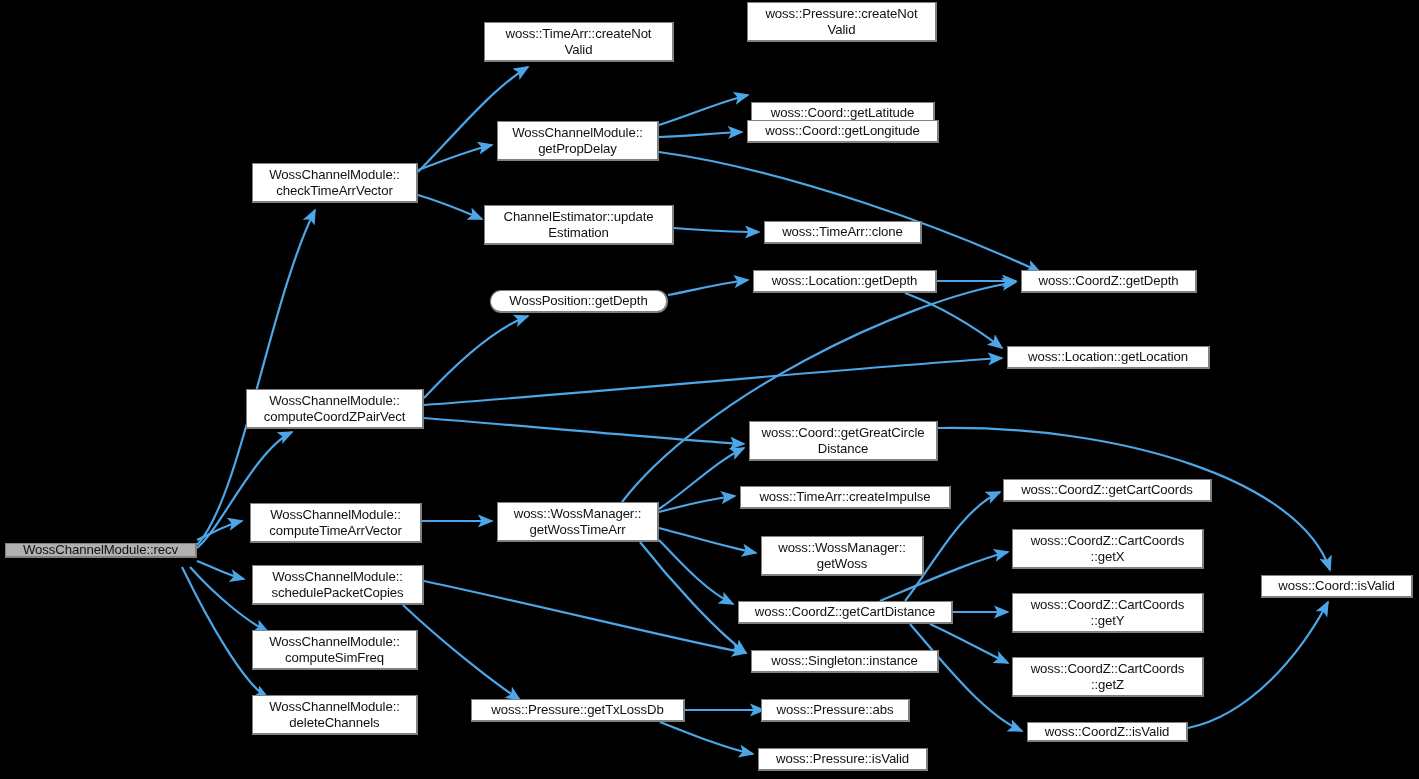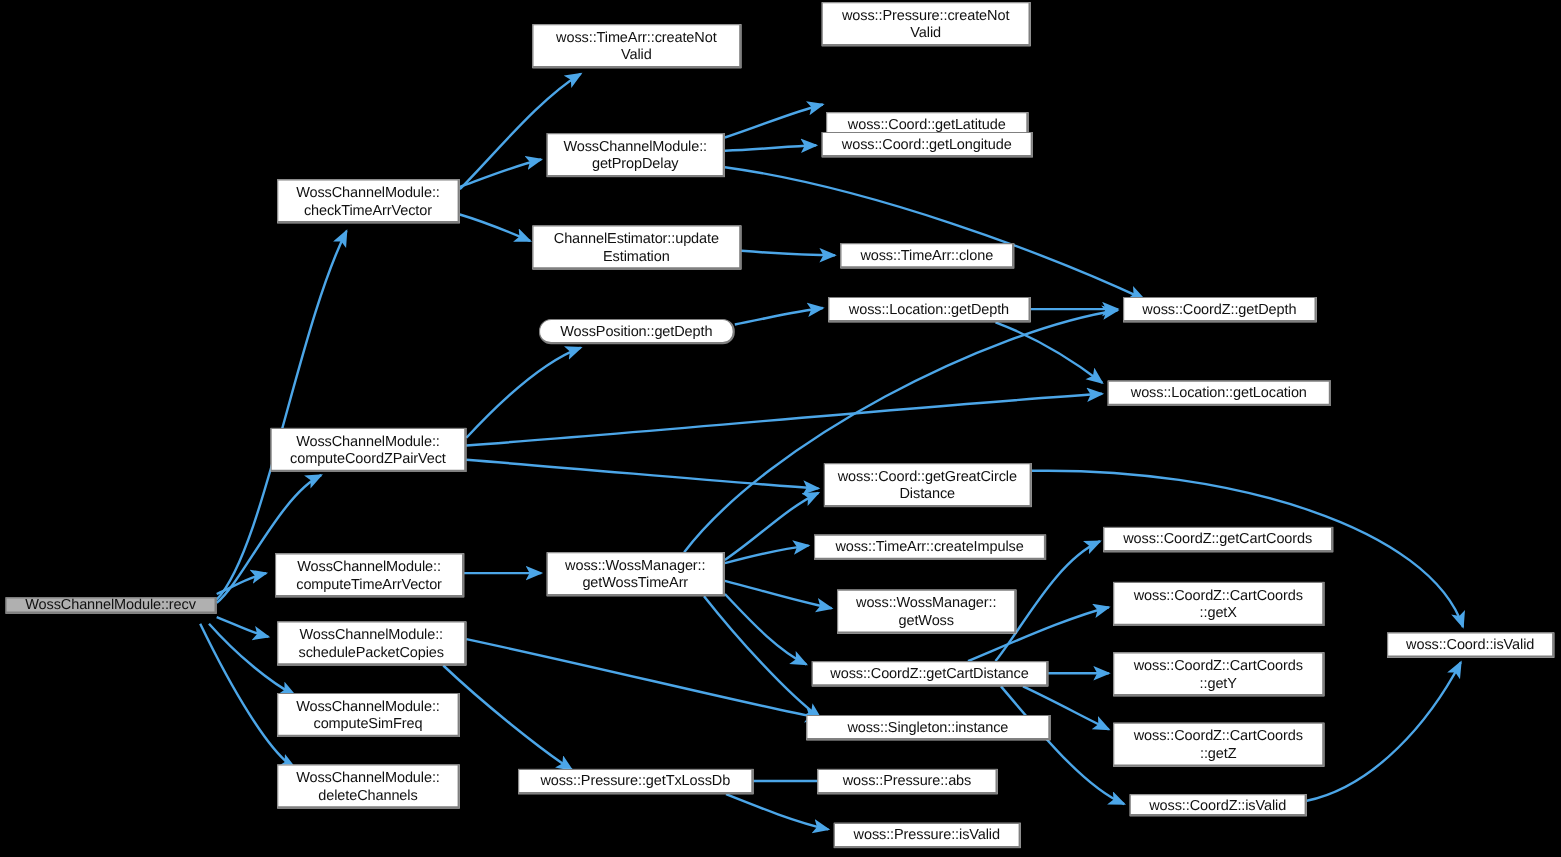--- a/index.html
+++ b/index.html
@@ -124,22 +124,22 @@
       <div class="node-box" style="left: 751px; top: 70px; width: 184px; height: 23px; margin-top: 32px;">woss::Coord::getLatitude</div>
       <div class="node-box" style="left: 747px; top: 120px; width: 192px; height: 23px;">woss::Coord::getLongitude</div>
       <div class="node-box" style="left: 764px; top: 221px; width: 158px; height: 23px;">woss::TimeArr::clone</div>
       <div class="node-box" style="left: 753px; top: 270px; width: 184px; height: 23px;">woss::Location::getDepth</div>
       <div class="node-box" style="left: 749px; top: 421px; width: 189px; height: 40px;">woss::Coord::getGreatCircle
 Distance</div>
       <div class="node-box" style="left: 740px; top: 486px; width: 211px; height: 23px;">woss::TimeArr::createImpulse</div>
       <div class="node-box" style="left: 761px; top: 536px; width: 163px; height: 40px;">woss::WossManager::
 getWoss</div>
       <div class="node-box" style="left: 738px; top: 601px; width: 215px; height: 23px;">woss::CoordZ::getCartDistance</div>
-      <div class="node-box" style="left: 733px; top: 650px; width: 222px; height: 23px;">woss::Singleton::instance</div>
-      <div class="node-box" style="left: 743px; top: 699px; width: 164px; height: 23px;">woss::Pressure::abs</div>
+      <div class="node-box" style="left: 751px; top: 650px; width: 188px; height: 23px;">woss::Singleton::instance</div>
+      <div class="node-box" style="left: 761px; top: 699px; width: 149px; height: 23px;">woss::Pressure::abs</div>
       <div class="node-box" style="left: 758px; top: 748px; width: 170px; height: 23px;">woss::Pressure::isValid</div>
       <div class="node-box" style="left: 1021px; top: 270px; width: 176px; height: 23px;">woss::CoordZ::getDepth</div>
       <div class="node-box" style="left: 1007px; top: 346px; width: 203px; height: 23px;">woss::Location::getLocation</div>
       <div class="node-box" style="left: 1003px; top: 479px; width: 209px; height: 23px;">woss::CoordZ::getCartCoords</div>
       <div class="node-box" style="left: 1012px; top: 529px; width: 192px; height: 40px;">woss::CoordZ::CartCoords
 ::getX</div>
       <div class="node-box" style="left: 1012px; top: 593px; width: 192px; height: 40px;">woss::CoordZ::CartCoords
 ::getY</div>
       <div class="node-box" style="left: 1012px; top: 657px; width: 192px; height: 40px;">woss::CoordZ::CartCoords
 ::getZ</div>

